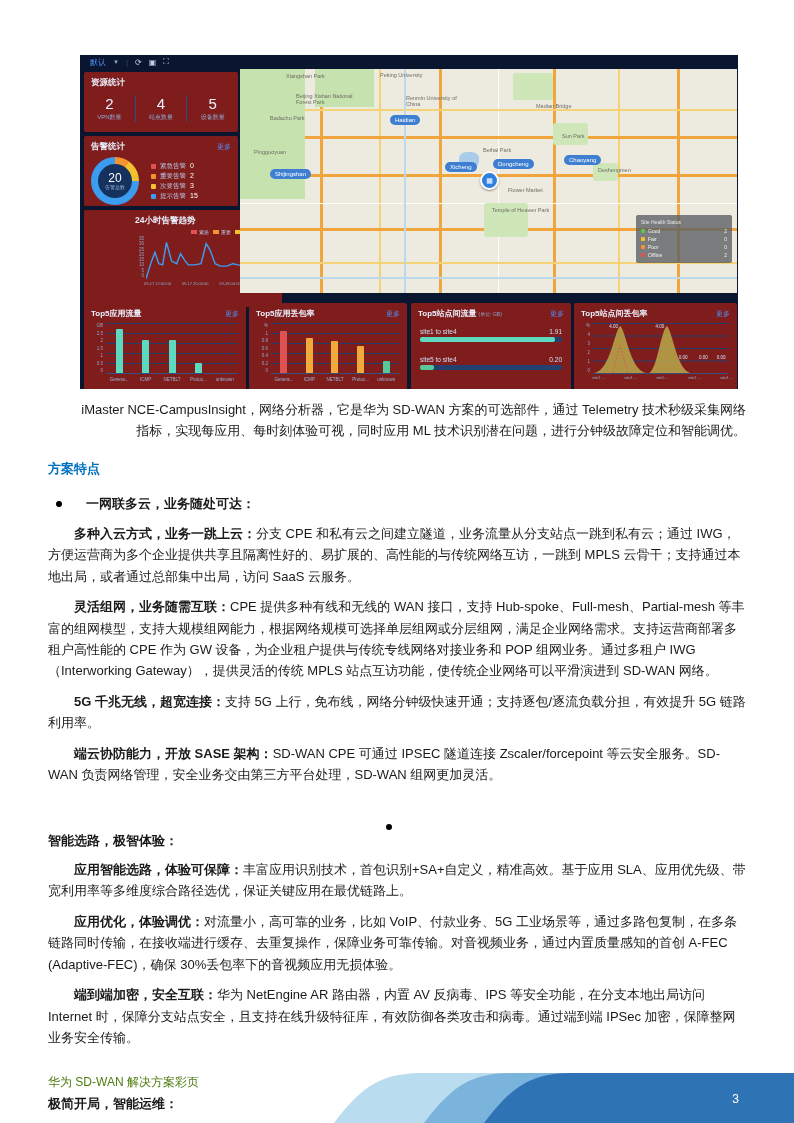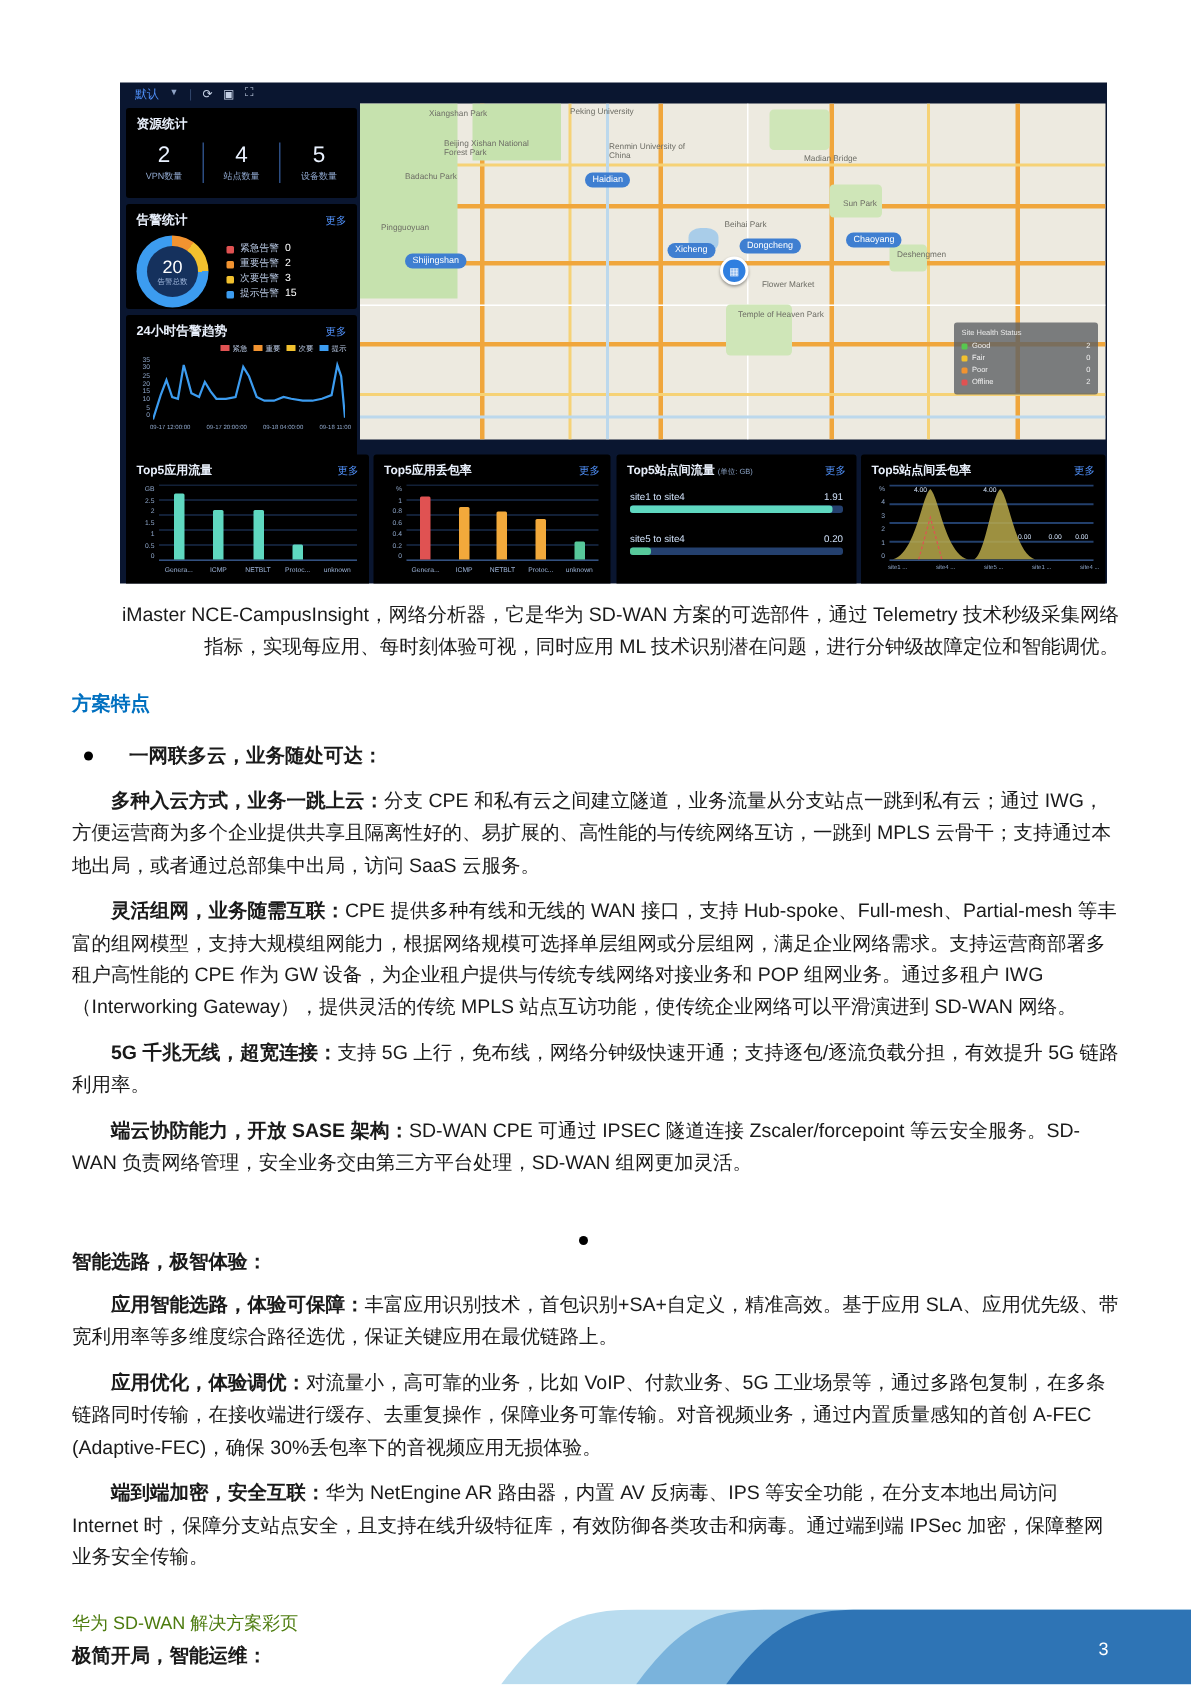--- a/index.html
+++ b/index.html
@@ -8,21 +8,21 @@
   .page{position:absolute;inset:0;}
 
   
   .dashboard{position:absolute;left:80px;top:55px;width:658px;height:334px;background:#0a1630;overflow:hidden;}
   .dash-header{position:absolute;left:0;top:0;right:0;height:14px;display:flex;align-items:center;gap:7px;padding:0 10px;color:#b9c6dd;}
   .preset{color:#4f8ff7;font-size:8px;}
   .caret{font-size:6px;color:#8fa3c5;}
   .hdr-div{color:#33496f;font-size:8px;}
   .hdr-ic{font-size:8px;color:#c4d0e4;}
 
-  .card{position:absolute;background:#000000;border-radius:2px;color:#e6eefc;}
+  .card{position:absolute;background:#7f1d1d;border-radius:2px;color:#e6eefc;}
   .card-title-row{display:flex;justify-content:space-between;align-items:center;padding:5px 7px 2px;}
   .card-title{font-size:8.5px;font-weight:bold;color:#e9f0fc;}
   .more-link{font-size:7px;color:#4f8ff7;}
 
   
   #card-res{left:4px;top:17px;width:154px;height:60px;}
   .res-row{display:flex;margin-top:4px;}
   .res-item{flex:1;text-align:center;border-right:1px solid #2c4d82;}
   .res-item:last-child{border-right:none;}
   .res-val{font-size:15px;color:#eaf2ff;line-height:17px;}
@@ -37,21 +37,21 @@
   .donut-hole{width:34px;height:34px;border-radius:50%;background:#15315d;text-align:center;
               display:flex;flex-direction:column;align-items:center;justify-content:center;}
   .donut-num{font-size:12px;color:#fff;line-height:12px;}
   .donut-cap{font-size:5px;color:#9db4d8;}
   .alarm-legend{margin-left:12px;flex:1;}
   .al-row{display:flex;align-items:center;font-size:6.5px;color:#b9c9e4;line-height:10px;}
   .al-dot{width:5px;height:5px;border-radius:1px;margin-right:4px;flex:none;}
   .al-val{margin-left:4px;color:#ffffff;font-size:7px;}
 
   
-  #card-trend{left:4px;top:155px;width:154px;height:97px;}
+  #card-trend{left:4px;top:155px;width:154px;height:97px;padding-left:44px;}
   .trend-legend{display:flex;gap:4px;justify-content:flex-end;padding:0 7px;font-size:5px;color:#b9c9e4;align-items:center;}
   .chip{width:6px;height:4px;display:inline-block;margin-right:2px;}
   .trend-wrap{display:flex;padding:1px 4px 0 6px;}
   .yaxis{display:flex;flex-direction:column;justify-content:space-between;align-items:flex-end;
          font-size:4.5px;color:#8ea6c9;}
   .yaxis span{line-height:5px;}
   .trend-yaxis{height:42px;width:10px;padding-right:2px;}
   .xlabels{display:flex;justify-content:space-between;font-size:4px;color:#8ea6c9;padding:1px 4px 0 16px;}
 
   

